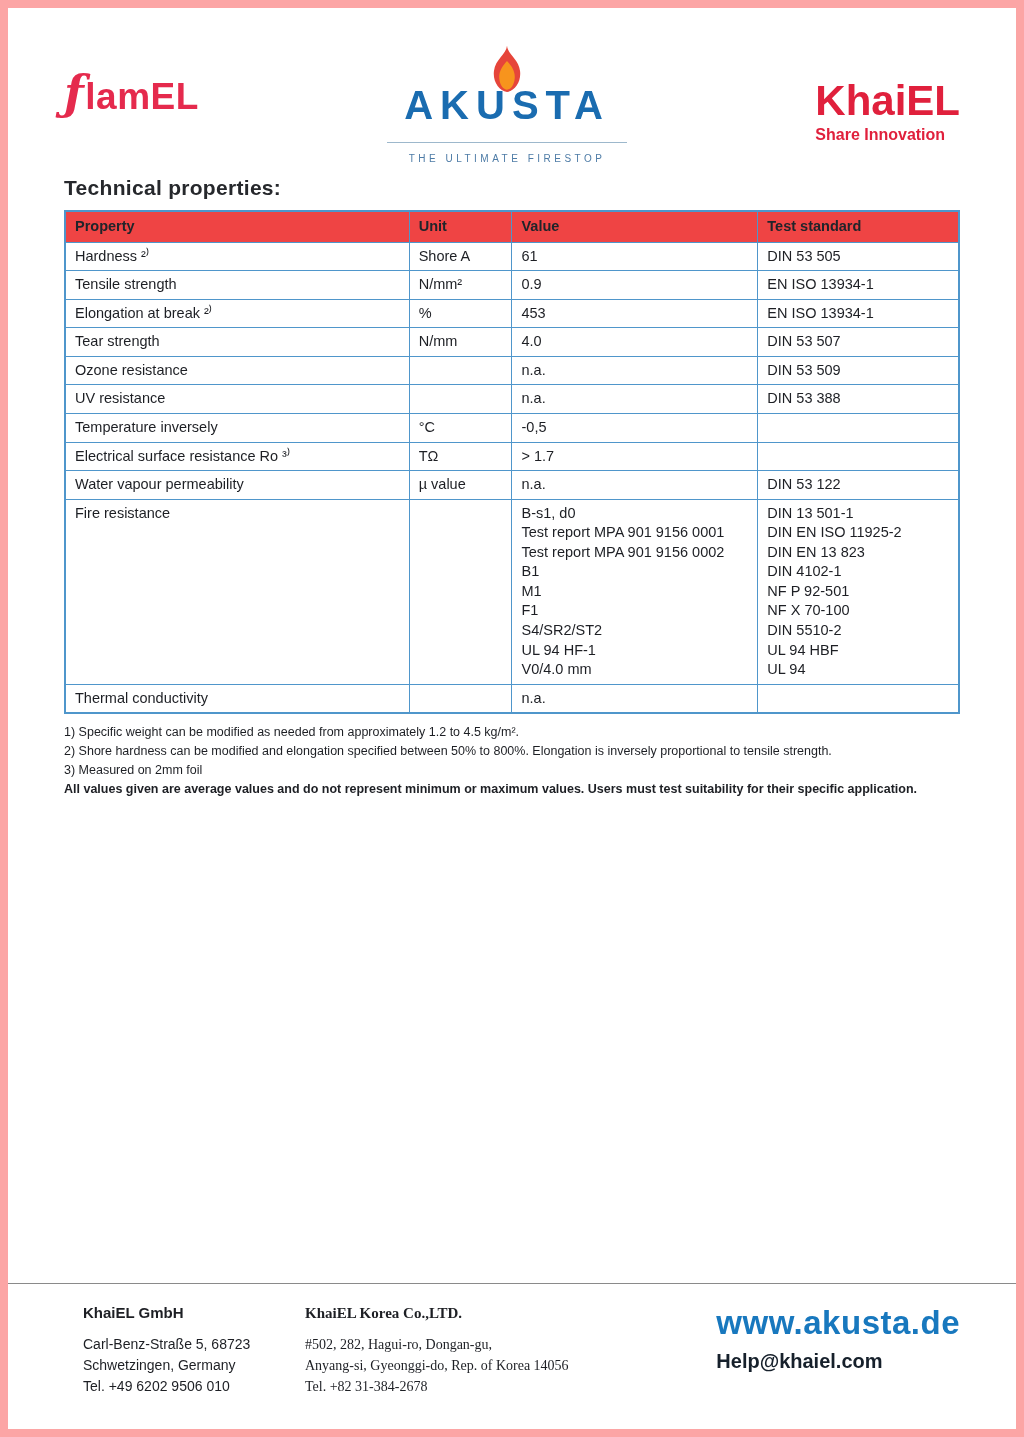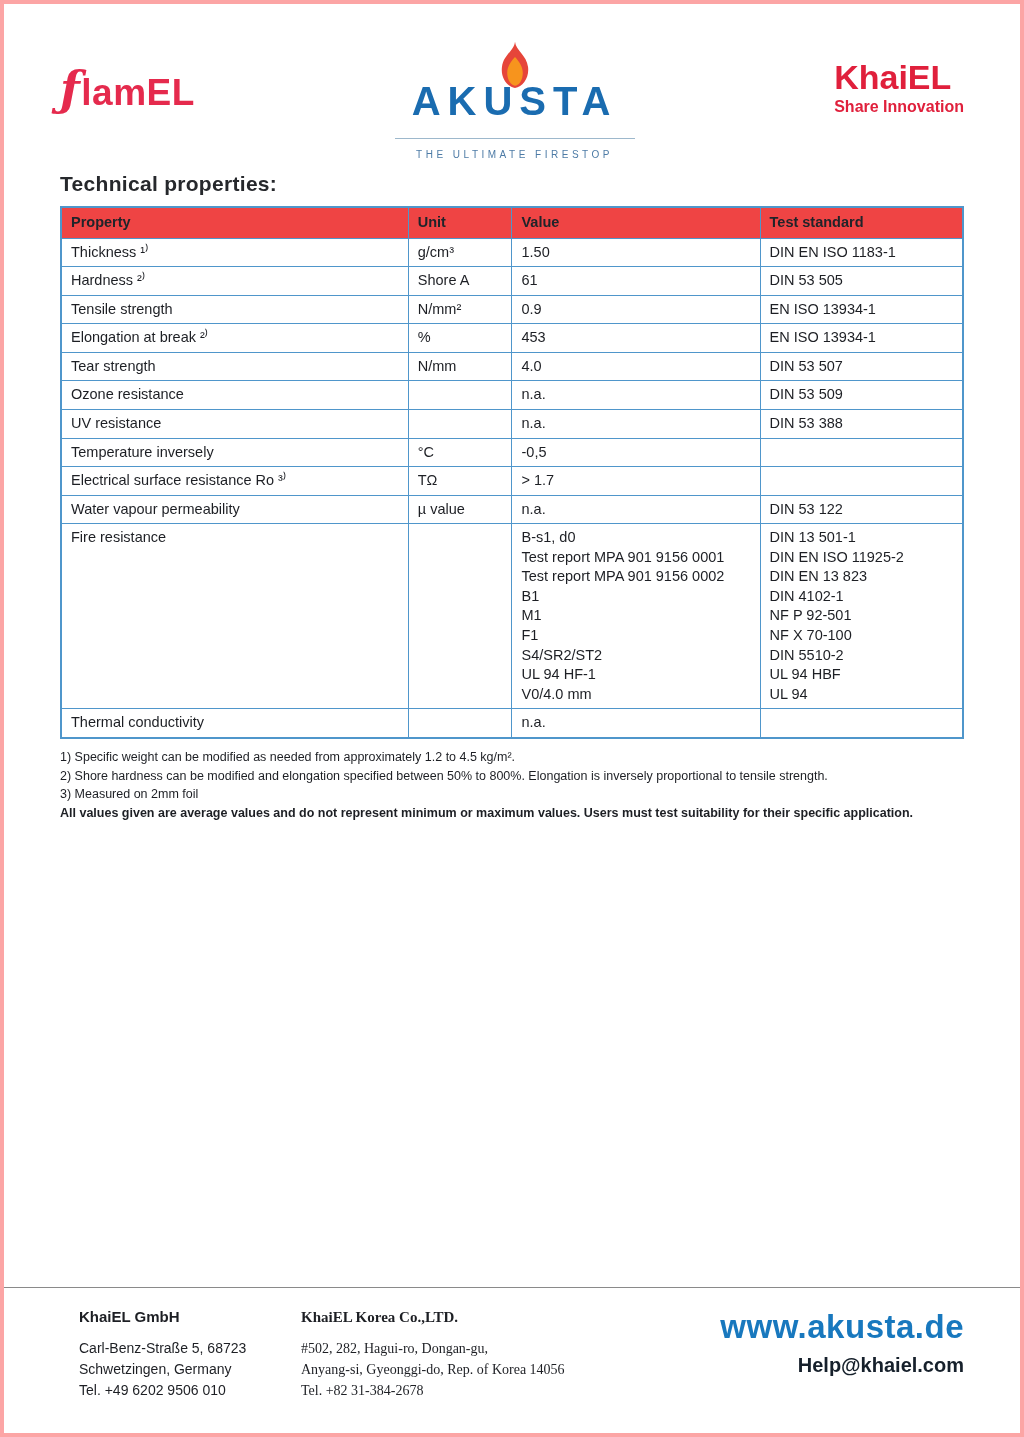--- a/index.html
+++ b/index.html
@@ -1,37 +1,37 @@
 <!DOCTYPE html>
 <html><head>
 <meta charset="utf-8">
 <style>
   * { box-sizing: border-box; }
   html,body { margin:0; padding:0; background:#ffffff; }
   .page {
     width:1024px; height:1437px;
-    border:4px solid #fca5a5;
+    border:8px solid #fca5a5;
     background:#ffffff;
     position:relative;
     font-family:"Liberation Sans", sans-serif;
     color:#1d1f24;
     overflow:hidden;
   }
   .content { padding:34px 56px 0 56px; }
 
   
   .logo-row { display:flex; justify-content:space-between; align-items:flex-start; height:118px; }
   .logo-flamel { margin-top:24px; color:#e52a4d; font-weight:bold; font-size:37px; letter-spacing:0.5px; }
   .logo-flamel .f-glyph { font-family:"DejaVu Serif", serif; font-style:italic; font-size:46px; font-weight:bold; margin-right:1px; }
   .logo-akusta { text-align:center; width:240px; margin-top:2px; }
   .logo-akusta .flame { display:block; margin:0 auto -12px auto; }
   .logo-akusta .akusta-name { font-size:40px; font-weight:bold; color:#1a6cb0; letter-spacing:7px; line-height:1.05; }
   .logo-akusta .akusta-tagline { font-size:10px; letter-spacing:3.5px; color:#4d7ba6; border-top:1px solid #9db8cc; padding-top:10px; margin-top:16px; }
   .logo-khaiel { margin-top:22px; text-align:left; color:#e0203c; }
-  .logo-khaiel .khaiel-name { font-size:34px; font-weight:bold; line-height:1; }
+  .logo-khaiel .khaiel-name { font-size:42px; font-weight:bold; line-height:1;margin-top:16px; }
   .logo-khaiel .khaiel-tagline { font-size:16px; font-weight:bold; margin-top:4px; }
 
   
   .section-title { font-size:21px; font-weight:bold; color:#26282c; margin:16px 0 10px 0; letter-spacing:0.3px; }
 
   
   table.props { width:100%; border-collapse:collapse; border:2px solid #4f96cb; }
   table.props th, table.props td {
     border:1px solid #4f96cb;
     padding:4px 9px;
@@ -51,21 +51,21 @@
   .footer {
     position:absolute; left:0; right:0; bottom:32px;
     border-top:1px solid #8a8a8a;
     padding:18px 56px 0 75px;
     display:flex; align-items:flex-start;
   }
   .footer .company { font-size:14px; line-height:1.5; }
   .footer .company .company-name { font-size:15px; font-weight:bold; margin-bottom:10px; }
   .footer .col-de { width:222px; }
   .footer .col-kr { width:370px;font-family:Liberation Serif, serif; }
-  .footer .col-contact { margin-left:auto; text-align:right; padding-top:2px; }
+  .footer .col-contact { margin-left:auto; text-align:left; padding-top:2px; }
   .footer .website { font-size:33px; font-weight:bold; color:#1878be; letter-spacing:0.5px; }
   .footer .email { font-size:20px; font-weight:bold; color:#16202b; margin-top:8px; }
 </style>
 </head>
 <body>
 
 <div class="page">
   <div class="content">
 
     <div class="logo-row">
@@ -99,26 +99,20 @@
       </colgroup>
       <thead>
         <tr>
           <th>Property</th>
           <th>Unit</th>
           <th>Value</th>
           <th>Test standard</th>
         </tr>
       </thead>
       <tbody>
-        <tr>
-          <td>Thickness ¹⁾</td>
-          <td>g/cm³</td>
-          <td>1.50</td>
-          <td>DIN EN ISO 1183-1</td>
-        </tr>
         <tr>
           <td>Hardness ²⁾</td>
           <td>Shore A</td>
           <td>61</td>
           <td>DIN 53 505</td>
         </tr>
         <tr>
           <td>Tensile strength</td>
           <td>N/mm²</td>
           <td>0.9</td>

